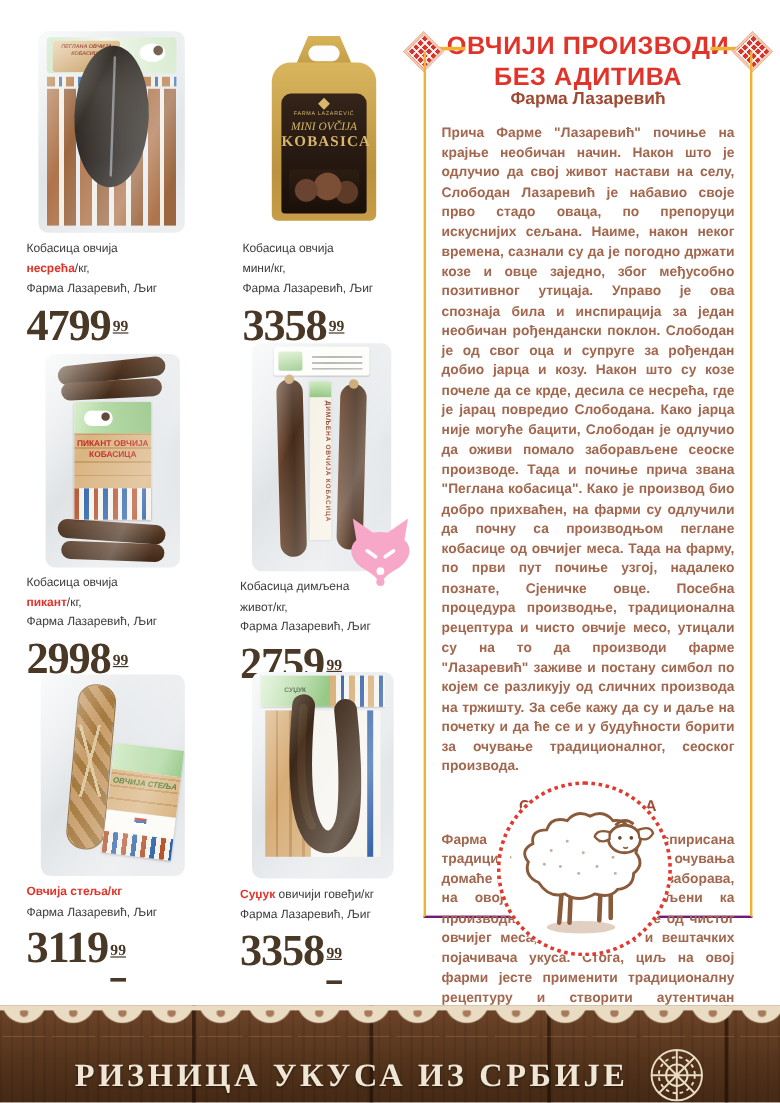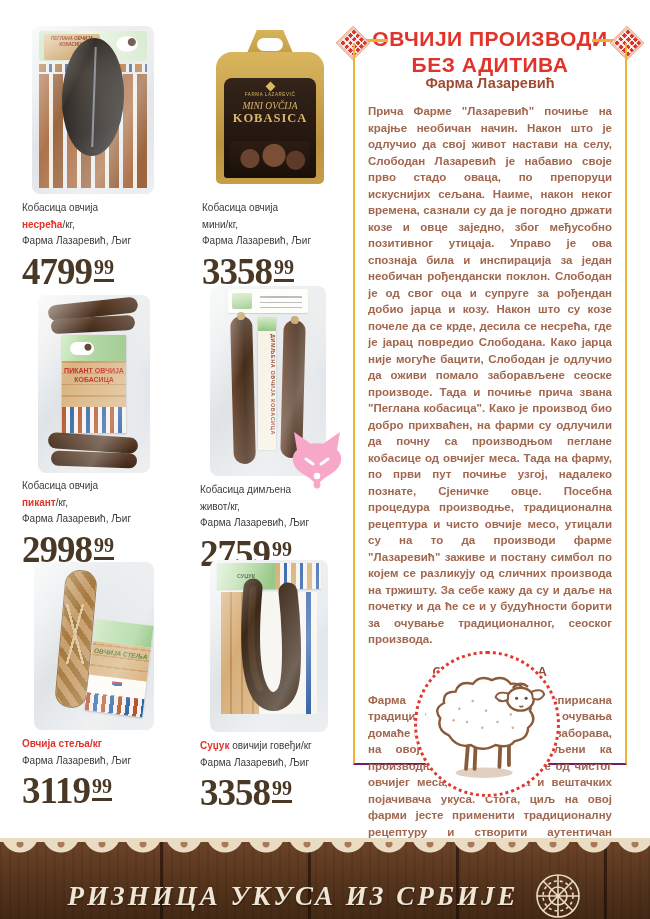--- a/index.html
+++ b/index.html
@@ -14,22 +14,22 @@
   .c4{left:192px;top:284px;width:156px;}
   .c5{left:14px;top:560px;width:162px;}
   .c6{left:192px;top:560px;width:156px;}
   .img{position:relative;}
   .c1 .img{height:172px;} .c2 .img{height:172px;} .c3 .img{height:180px;}
   .c4 .img{height:194px;} .c5 .img{height:172px;} .c6 .img{height:174px;}
   .pname{margin-top:4px;font-size:10px;line-height:16.5px;color:#3c3c3c;padding-left:8px;}
   .red{color:#e1332a;font-weight:700;}
   .price{padding-left:8px;margin-top:3px;font-family:"Liberation Serif",serif;font-weight:700;
          font-size:37px;color:#4a3826;line-height:1.05;letter-spacing:-1px;}
-  .price .sup{font-size:20px;letter-spacing:0;vertical-align:0.5em;
-              border-bottom:3px solid #4a3826;padding-bottom:1px;margin-left:2px;}
+  .price .sup{font-size:13px;letter-spacing:0;vertical-align:0.5em;
+              border-bottom:3px solid #4a3826;padding-bottom:16px;margin-left:2px;text-decoration:underline;}
 
   
   .bag{position:absolute;background:linear-gradient(155deg,#f1f3f4,#dfe3e6 55%,#edeff1);
        border-radius:8px;}
   .sheen{position:absolute;inset:0;border-radius:inherit;pointer-events:none;
          background:linear-gradient(115deg,rgba(255,255,255,.6) 0%,rgba(255,255,255,0) 35%,
                     rgba(255,255,255,.28) 68%,rgba(255,255,255,0) 85%);}
 
   
   .p1-bag{left:18px;top:2px;width:122px;height:168px;}
@@ -50,21 +50,21 @@
       background:radial-gradient(circle at 35% 30%,#4a443d,#26211d 65%);}
   .p1-oval::after{content:"";position:absolute;left:50%;top:8%;height:84%;width:2px;
       background:rgba(201,212,222,.55);}
 
   
   .p2-handle{position:absolute;left:50%;top:6px;transform:translateX(-50%);width:66px;height:28px;
       background:linear-gradient(#d7b35a,#c09a43);
       clip-path:polygon(12% 100%,30% 0,70% 0,88% 100%);}
   .p2-hole{position:absolute;left:50%;top:14px;transform:translateX(-50%);width:26px;height:13px;
       background:#fdfdfd;border-radius:7px;}
-  .p2-box{position:absolute;left:50%;top:28px;transform:translateX(-50%);width:108px;height:132px;
+  .p2-box{position:absolute;left:50%;top:28px;transform:translateX(-50%);width:87px;height:132px;
       background:linear-gradient(180deg,#d9b55e,#bb923f 70%,#c79d48);
       border-radius:16px 16px 5px 5px;}
   .p2-panel{position:absolute;left:8px;right:8px;top:26px;bottom:6px;border-radius:8px 8px 3px 3px;
       background:linear-gradient(#34241a,#190f09);text-align:center;color:#d8b76c;}
   .p2-crest{width:7px;height:7px;margin:5px auto 2px;background:#d8b76c;transform:rotate(45deg);}
   .p2-brand{font-size:4.5px;letter-spacing:.6px;}
   .p2-t1{font-family:"Liberation Serif",serif;font-style:italic;font-size:9.5px;margin-top:4px;}
   .p2-t2{font-family:"Liberation Serif",serif;font-weight:700;font-size:12.5px;letter-spacing:1px;}
   .p2-window{position:absolute;left:6px;right:6px;bottom:5px;height:32px;border-radius:4px;
       background:radial-gradient(circle at 25% 55%,#6a4430 0 9px,rgba(0,0,0,0) 10px),
@@ -177,21 +177,21 @@
   .plank{position:absolute;top:0;bottom:0;width:3px;background:rgba(20,8,2,.55);}
   .wood-streaks{position:absolute;inset:0;
       background:repeating-linear-gradient(90deg,rgba(0,0,0,.08) 0 2px,rgba(0,0,0,0) 2px 9px);}
   .lace{position:absolute;top:0;left:0;right:0;height:26px;background-repeat:repeat-x;
       background-image:
         radial-gradient(circle 4px at 20px 6px,#a8795a 0 3px,rgba(0,0,0,0) 4px),
         radial-gradient(circle 19px at 20px -4px,#e9dcc3 0 18px,rgba(0,0,0,0) 19px);
       background-size:41px 26px,41px 26px;}
   .lace::before{content:"";position:absolute;top:0;left:0;right:0;height:4px;background:#e9dcc3;}
   .f-row{position:absolute;left:0;right:0;top:34px;height:48px;display:flex;gap:16px;
-      align-items:center;justify-content:center;font-style:italic;}
+      align-items:center;justify-content:center;}
   .f-tag{font-family:"Liberation Serif",serif;font-weight:700;font-size:27px;color:#efe6d6;
       letter-spacing:3px;text-shadow:0 1px 2px rgba(0,0,0,.5);}
 </style>
 </head>
 <body>
 
 <div id="page">
 
   <section>
 

